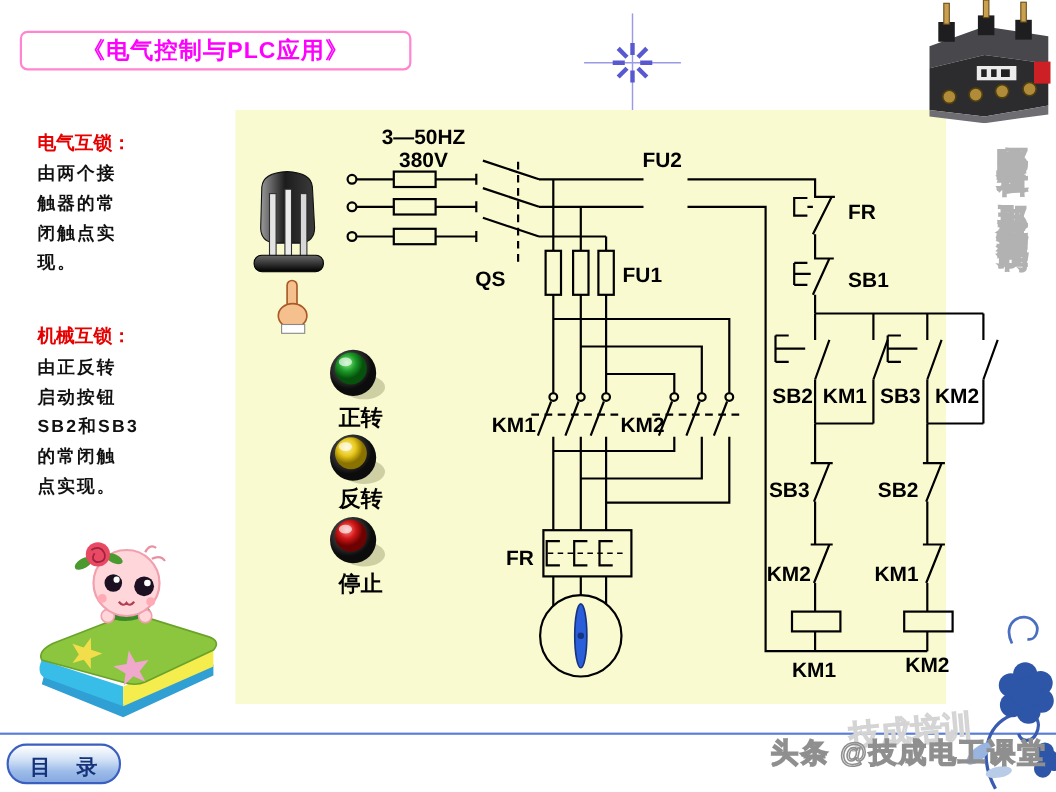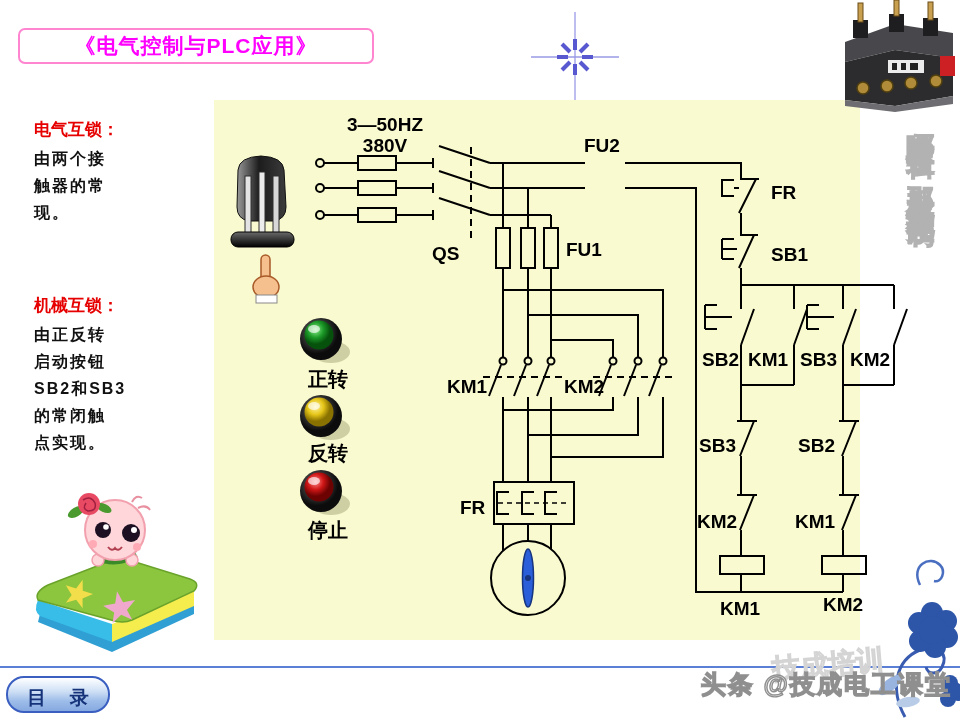--- a/index.html
+++ b/index.html
@@ -88,20 +88,21 @@
       <circle cx="52" cy="86" r="6"></circle>
       <circle cx="76" cy="83" r="6"></circle>
       <circle cx="101" cy="81" r="6"></circle>
   </g>
 </svg>
 
 <div class="abs note" id="note1">
   <div class="head">电气互锁：</div>
   <div class="ln">由两个接</div>
   <div class="ln">触器的常</div>
+  <div class="ln">闭触点实</div>
   <div class="ln">现。</div>
 </div>
 <div class="abs note" id="note2">
   <div class="head">机械互锁：</div>
   <div class="ln">由正反转</div>
   <div class="ln">启动按钮</div>
   <div class="ln">SB2和SB3</div>
   <div class="ln">的常闭触</div>
   <div class="ln">点实现。</div>
 </div>

